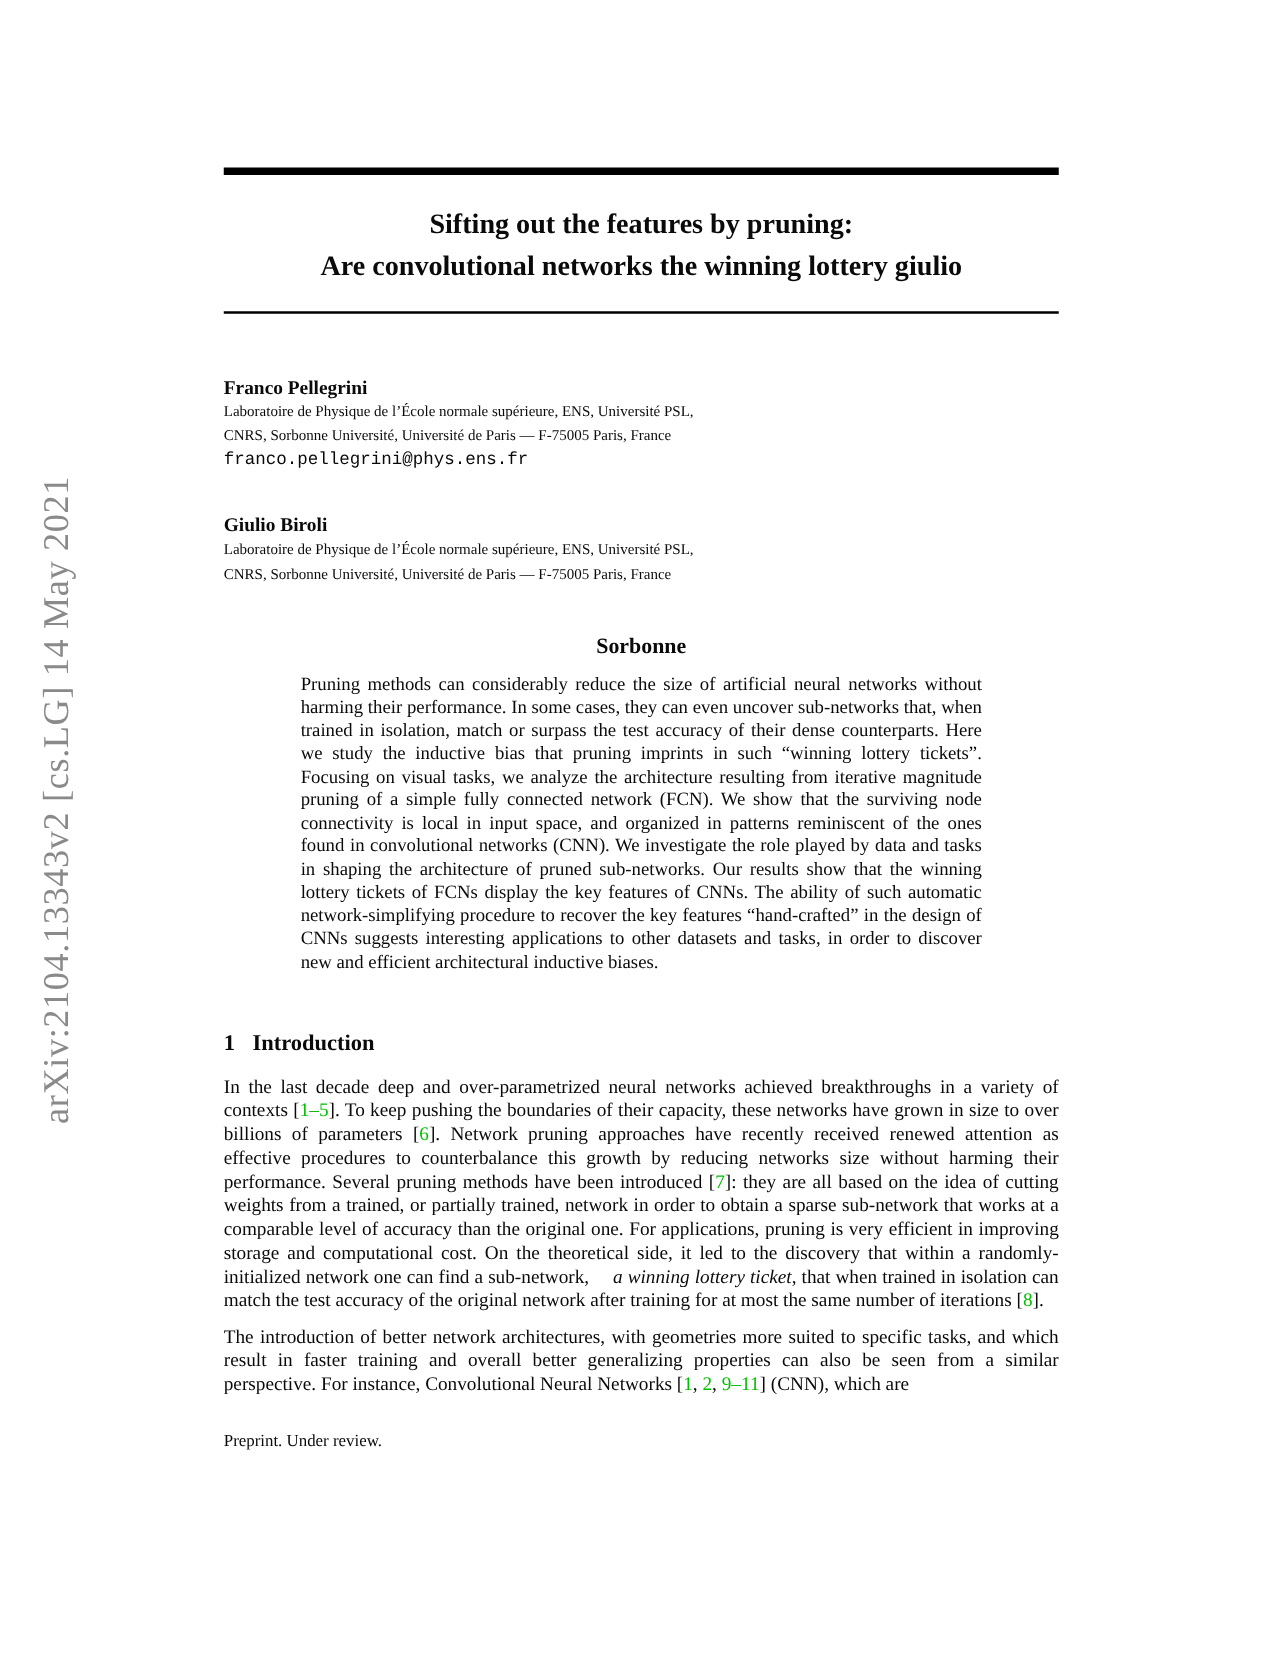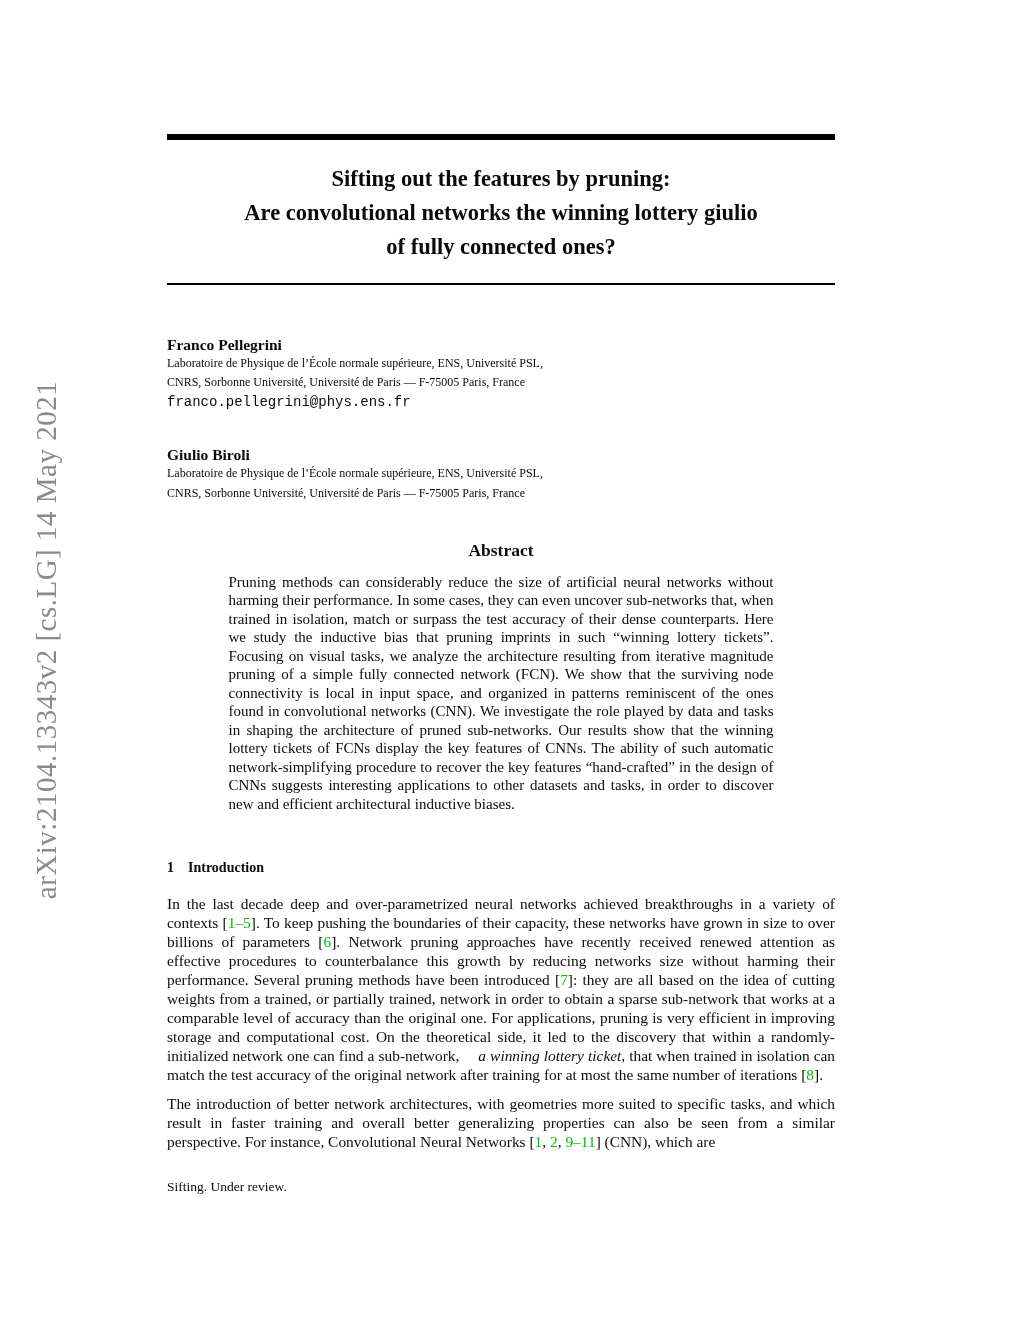--- a/index.html
+++ b/index.html
@@ -23,21 +23,21 @@
     left: 46px;
     top: 640px;
     transform: translate(-50%, -50%) rotate(-90deg);
     white-space: nowrap;
     font-size: 29px;
     letter-spacing: 0.5px;
     color: var(--wm);
   }
   .content {
     position: absolute;
-    left: 167px;
+    left: 179px;
     top: 0;
     width: 668px;
   }
   .rule-thick { margin-top: 134px; height: 6px; background: #000; }
   .rule-thin  { margin-top: 19px;  height: 2px; background: #000; }
   .title {
     margin-top: 22px;
     text-align: center;
     font-weight: bold;
     font-size: 22.5px;
@@ -63,21 +63,21 @@
   .abstract-body {
     width: 545px;
     margin: 13px auto 0 auto;
     font-size: 15px;
     line-height: 18.5px;
     text-align: justify;
   }
   .section-heading {
     margin-top: 44px;
     font-weight: bold;
-    font-size: 14px;
+    font-size: 18px;
     line-height: 22px;
   }
   .section-heading .sec-num { margin-right: 14px; }
   .body-par {
     margin-top: 15px;
     font-size: 15.4px;
     line-height: 19px;
     text-align: justify;
   }
   .body-par + .body-par { margin-top: 10px; }
@@ -96,44 +96,43 @@
 
   <div class="watermark">arXiv:2104.13343v2  [cs.LG]  14 May 2021</div>
 
   <div class="content">
 
     <div class="rule-thick"></div>
 
     <h1 class="title">
       <div>Sifting out the features by pruning:</div>
       <div>Are convolutional networks the winning lottery giulio</div>
-      <div>of fully connected ones?</div>
     </h1>
 
     <div class="rule-thin"></div>
 
     <div class="author-block first">
       <div class="author-name">Franco Pellegrini</div>
       <div class="affil">Laboratoire de Physique de l’École normale supérieure, ENS, Université PSL,</div>
       <div class="affil">CNRS, Sorbonne Université, Université de Paris — F-75005 Paris, France</div>
       <div class="email">franco.pellegrini@phys.ens.fr</div>
     </div>
 
     <div class="author-block second">
       <div class="author-name">Giulio Biroli</div>
       <div class="affil">Laboratoire de Physique de l’École normale supérieure, ENS, Université PSL,</div>
       <div class="affil">CNRS, Sorbonne Université, Université de Paris — F-75005 Paris, France</div>
     </div>
 
-    <div class="abstract-heading">Abstract</div>
+    <div class="abstract-heading">Sorbonne</div>
     <div class="abstract-body">Pruning methods can considerably reduce the size of artificial neural networks without harming their performance. In some cases, they can even uncover sub-networks that, when trained in isolation, match or surpass the test accuracy of their dense counterparts. Here we study the inductive bias that pruning imprints in such “winning lottery tickets”. Focusing on visual tasks, we analyze the architecture resulting from iterative magnitude pruning of a simple fully connected network (FCN). We show that the surviving node connectivity is local in input space, and organized in patterns reminiscent of the ones found in convolutional networks (CNN). We investigate the role played by data and tasks in shaping the architecture of pruned sub-networks. Our results show that the winning lottery tickets of FCNs display the key features of CNNs. The ability of such automatic network-simplifying procedure to recover the key features “hand-crafted” in the design of CNNs suggests interesting applications to other datasets and tasks, in order to discover new and efficient architectural inductive biases.</div>
 
     <div class="section-heading">
       <span class="sec-num">1</span><span class="sec-title">Introduction</span>
     </div>
 
     <p class="body-par"><span>In the last decade deep and over-parametrized neural networks achieved breakthroughs in a variety of contexts [</span><span class="cite">1</span><span class="cite">–</span><span class="cite">5</span><span>]. To keep pushing the boundaries of their capacity, these networks have grown in size to over billions of parameters [</span><span class="cite">6</span><span>]. Network pruning approaches have recently received renewed attention as effective procedures to counterbalance this growth by reducing networks size without harming their performance. Several pruning methods have been introduced [</span><span class="cite">7</span><span>]: they are all based on the idea of cutting weights from a trained, or partially trained, network in order to obtain a sparse sub-network that works at a comparable level of accuracy than the original one. For applications, pruning is very efficient in improving storage and computational cost. On the theoretical side, it led to the discovery that within a randomly-initialized network one can find a sub-network, </span><span class="it">a winning lottery ticket</span><span>, that when trained in isolation can match the test accuracy of the original network after training for at most the same number of iterations [</span><span class="cite">8</span><span>].</span></p>
     <p class="body-par"><span>The introduction of better network architectures, with geometries more suited to specific tasks, and which result in faster training and overall better generalizing properties can also be seen from a similar perspective. For instance, Convolutional Neural Networks [</span><span class="cite">1</span><span>, </span><span class="cite">2</span><span>, </span><span class="cite">9</span><span class="cite">–</span><span class="cite">11</span><span>] (CNN), which are</span></p>
 
-    <div class="footer">Sifting. Under review.</div>
+    <div class="footer">Preprint. Under review.</div>
 
   </div>
 </div>
 
 </body></html>

